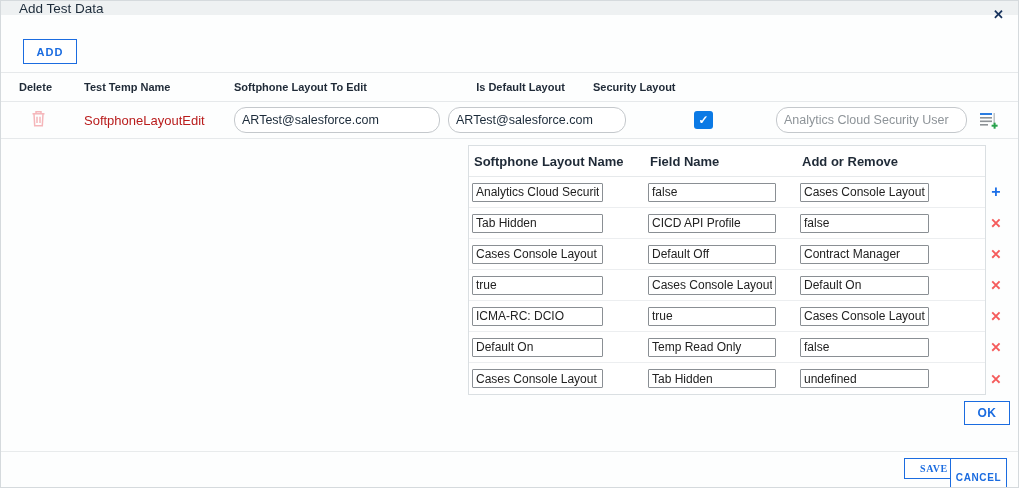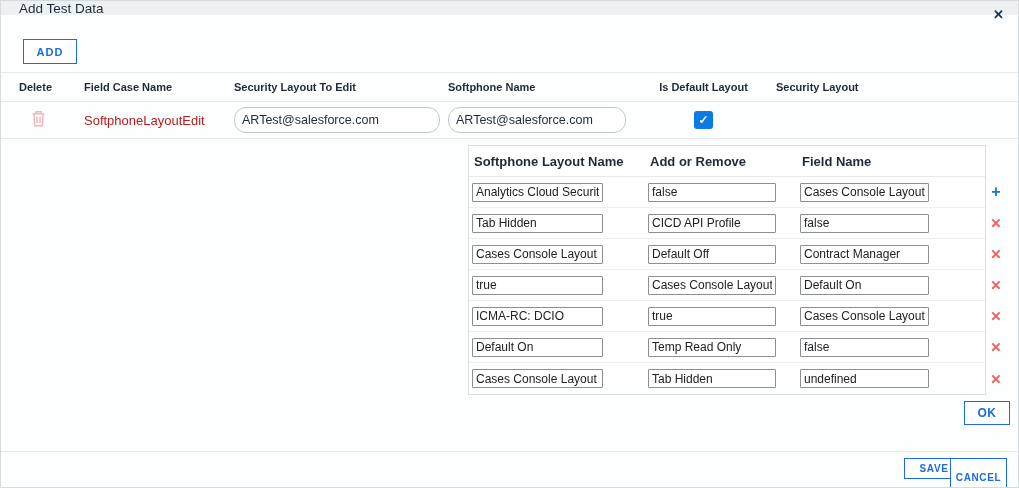--- a/index.html
+++ b/index.html
@@ -46,41 +46,40 @@
   .nt-data input { width:131px; height:19px; border:1px solid #8a8f94; border-radius:1px; font-size:12px; color:#222; padding:0 3px; font-family:"Liberation Sans", sans-serif; }
   .nt-data .f2 input { width:128px; }
   .nt-data .f3 input { width:129px; }
   .nt-action { display:flex; justify-content:center; cursor:pointer; font-weight:bold; }
   .nt-action.add { color:#1b6fe8; font-size:16px; }
   .nt-action.remove { color:#f55c5c; font-size:13.5px; }
 
   .ok-btn { position:absolute; left:963px; top:400px; width:46px; height:24px; font-size:12px; letter-spacing:0.5px; }
 
   .footer-divider { position:absolute; left:0; right:0; top:450px; border-top:1px solid #e8ebec; }
-  .save-btn { position:absolute; left:903px; top:457px; width:60px; height:21px; font-size:10px; letter-spacing:0.6px; }
+  .save-btn { position:absolute; left:903px; top:457px; width:60px; height:21px; font-size:10px; letter-spacing:0.6px;font-family:Liberation Serif, serif; }
   .cancel-btn { position:absolute; left:949px; top:457px; width:57px; height:39px; font-size:10px; letter-spacing:0.6px; }
 </style>
 </head>
 <body>
 
 <div class="dialog">
 
   <div class="dialog-header">
     <span class="dialog-title">Add Test Data</span>
     <span class="close-btn">✕</span>
   </div>
 
   <button class="btn add-btn">ADD</button>
 
   <div class="main-table">
     <div class="mt-row mt-head">
       <div class="c1">Delete</div>
-      <div class="c2">Field Case Name</div>
-      <div class="c3">Security Layout To Edit</div>
-      <div class="c4">Softphone Name</div>
+      <div class="c2">Test Temp Name</div>
+      <div class="c3">Softphone Layout To Edit</div>
       <div class="c5">Is Default Layout</div>
       <div class="c6">Security Layout</div>
     </div>
     <div class="mt-row mt-data">
       <div class="c1">
         <span class="trash-btn">
           <svg width="15" height="17" viewBox="0 0 15 17" fill="none" stroke="#f5b6ba" stroke-width="1.5">
             <path d="M1.5 3.8h12"></path>
             <path d="M5 3.8V1.8h5v2"></path>
             <path d="M3 3.8l.7 12h7.6l.7-12"></path>
@@ -94,28 +93,42 @@
         <input class="big-input" type="text" value="ARTest@salesforce.com" style="">
       </div>
       <div class="c4">
         <input class="big-input" type="text" value="ARTest@salesforce.com" style="">
       </div>
       <div class="c5">
         <span class="checkbox">
           <span>✓</span>
         </span>
       </div>
+      <div class="c6">
+        <input class="big-input" type="text" placeholder="Analytics Cloud Security User" style="">
+        <span class="docadd-btn">
+          <svg width="19" height="19" viewBox="0 0 19 19">
+            <rect x="1" y="2" width="12" height="2" fill="#2a7de1"></rect>
+            <rect x="1" y="6" width="12" height="1.6" fill="#8d9296"></rect>
+            <rect x="1" y="9.5" width="12" height="1.6" fill="#8d9296"></rect>
+            <rect x="1" y="13" width="8" height="1.6" fill="#8d9296"></rect>
+            <rect x="14.5" y="2" width="1.4" height="11" fill="#b9bdc0"></rect>
+            <rect x="12.6" y="13.7" width="6" height="2" fill="#28a24c"></rect>
+            <rect x="14.6" y="11.7" width="2" height="6" fill="#28a24c"></rect>
+          </svg>
+        </span>
+      </div>
     </div>
   </div>
 
   <div class="nested-table">
     <div class="nt-row nt-head">
       <div>Softphone Layout Name</div>
+      <div>Field Name</div>
       <div>Add or Remove</div>
-      <div>Field Name</div>
       <div></div>
     </div>
 
     <div class="nt-row nt-data">
       <div class="f1"><input type="text" value="Analytics Cloud Security" style=""></div>
       <div class="f2"><input type="text" value="false" style=""></div>
       <div class="f3"><input type="text" value="Cases Console Layout" style=""></div>
       <div class="nt-action add">
           <span>+</span>
         </div>

